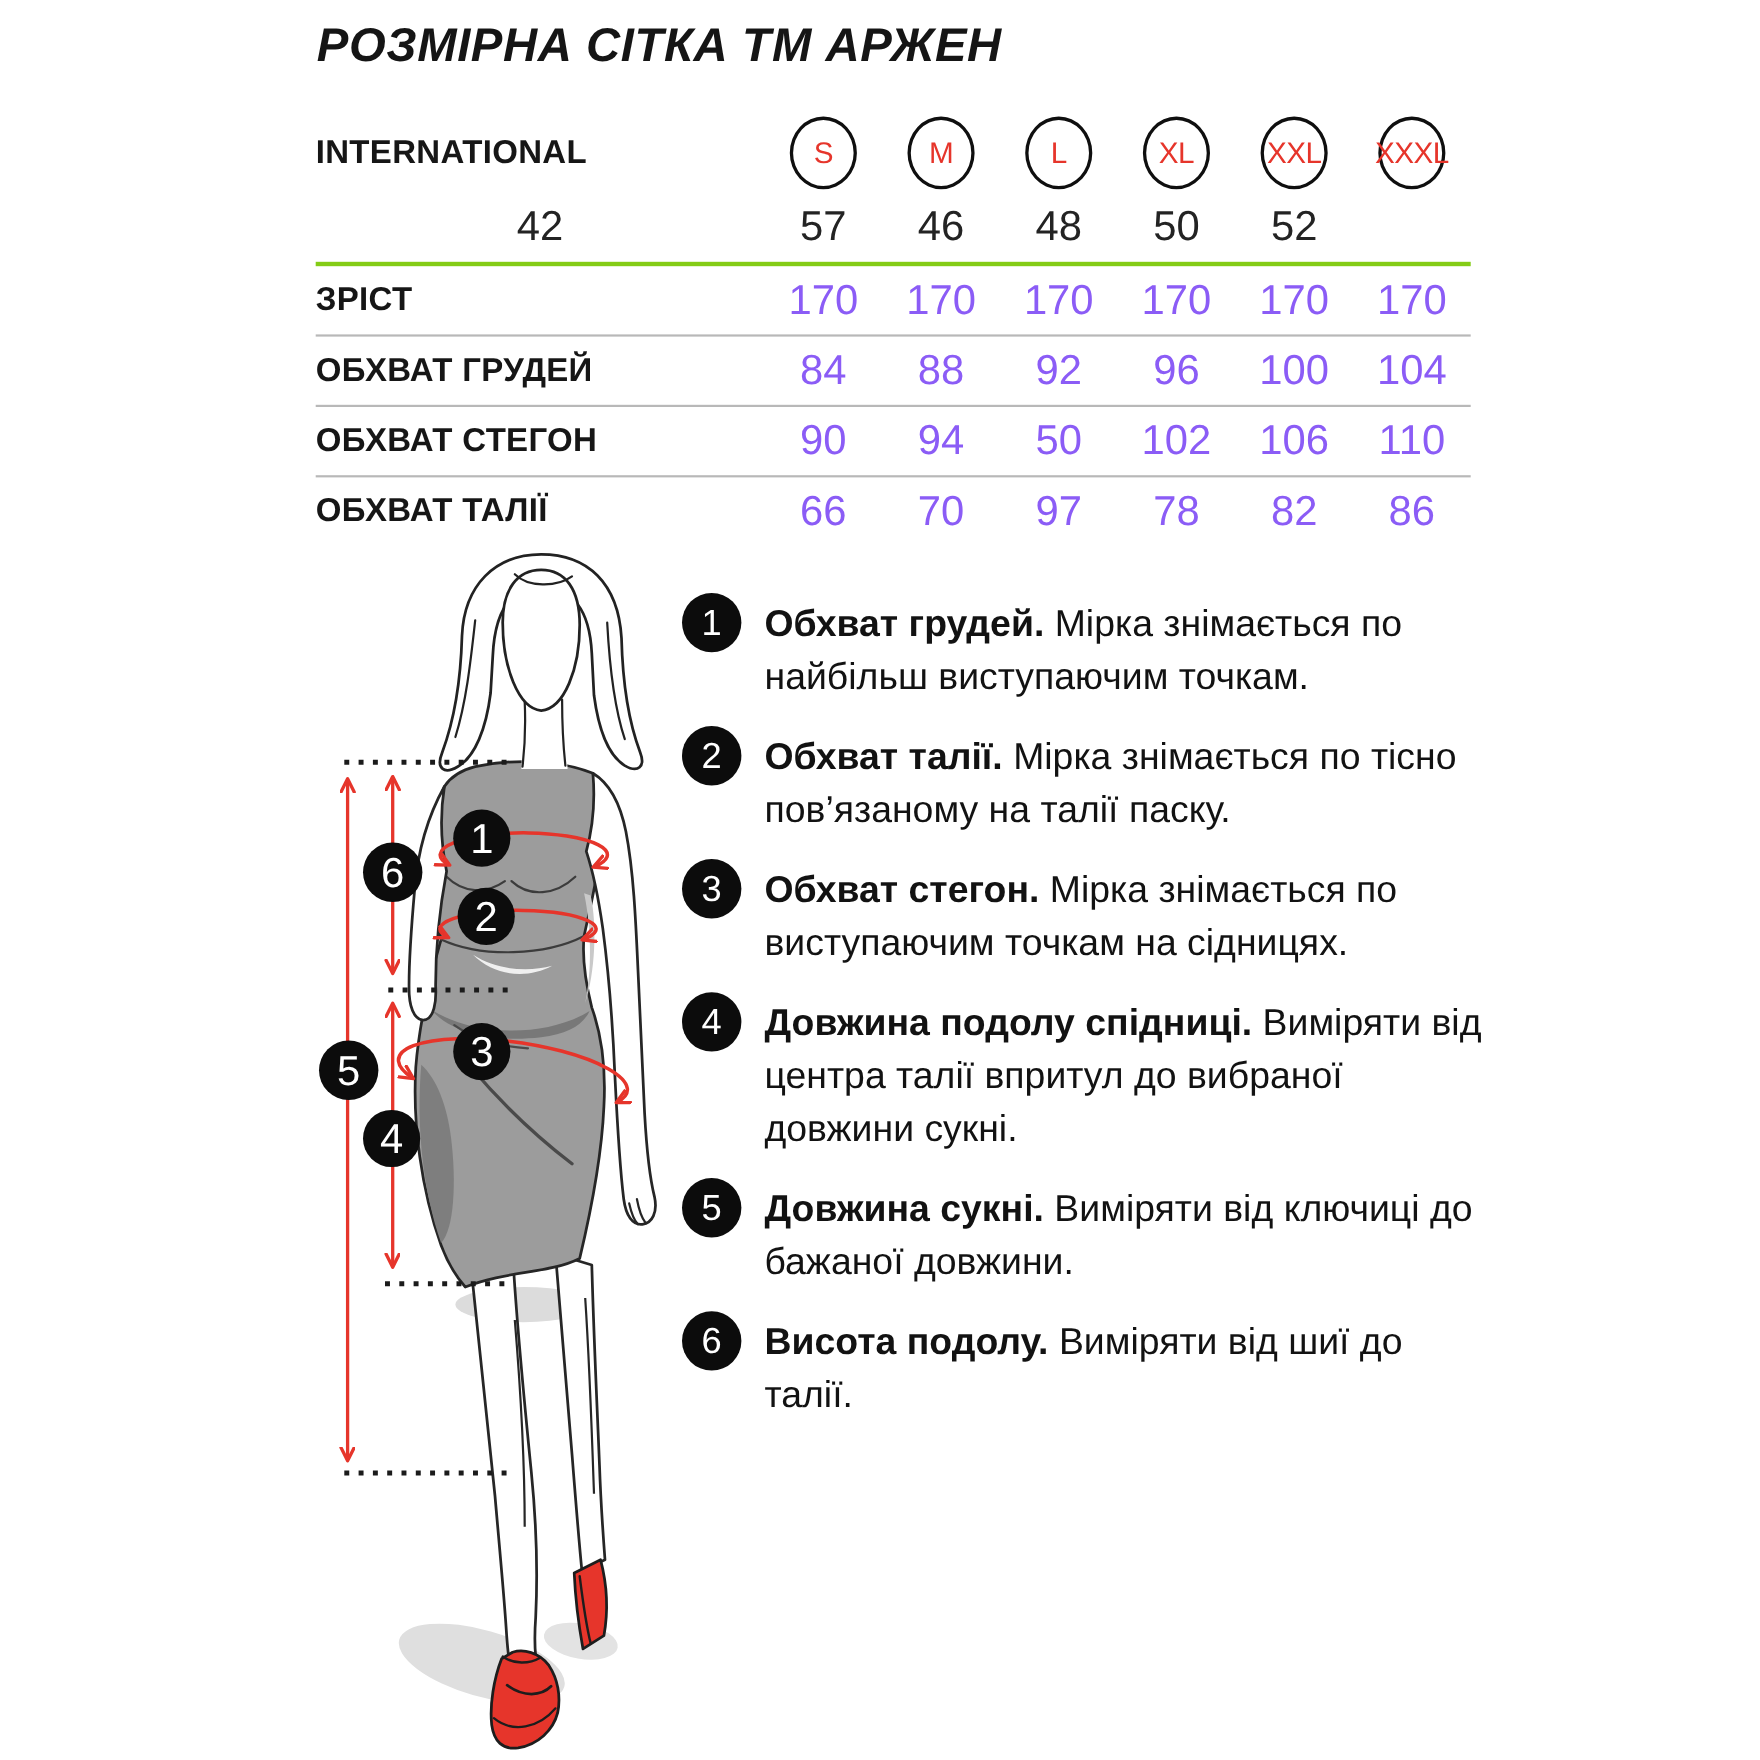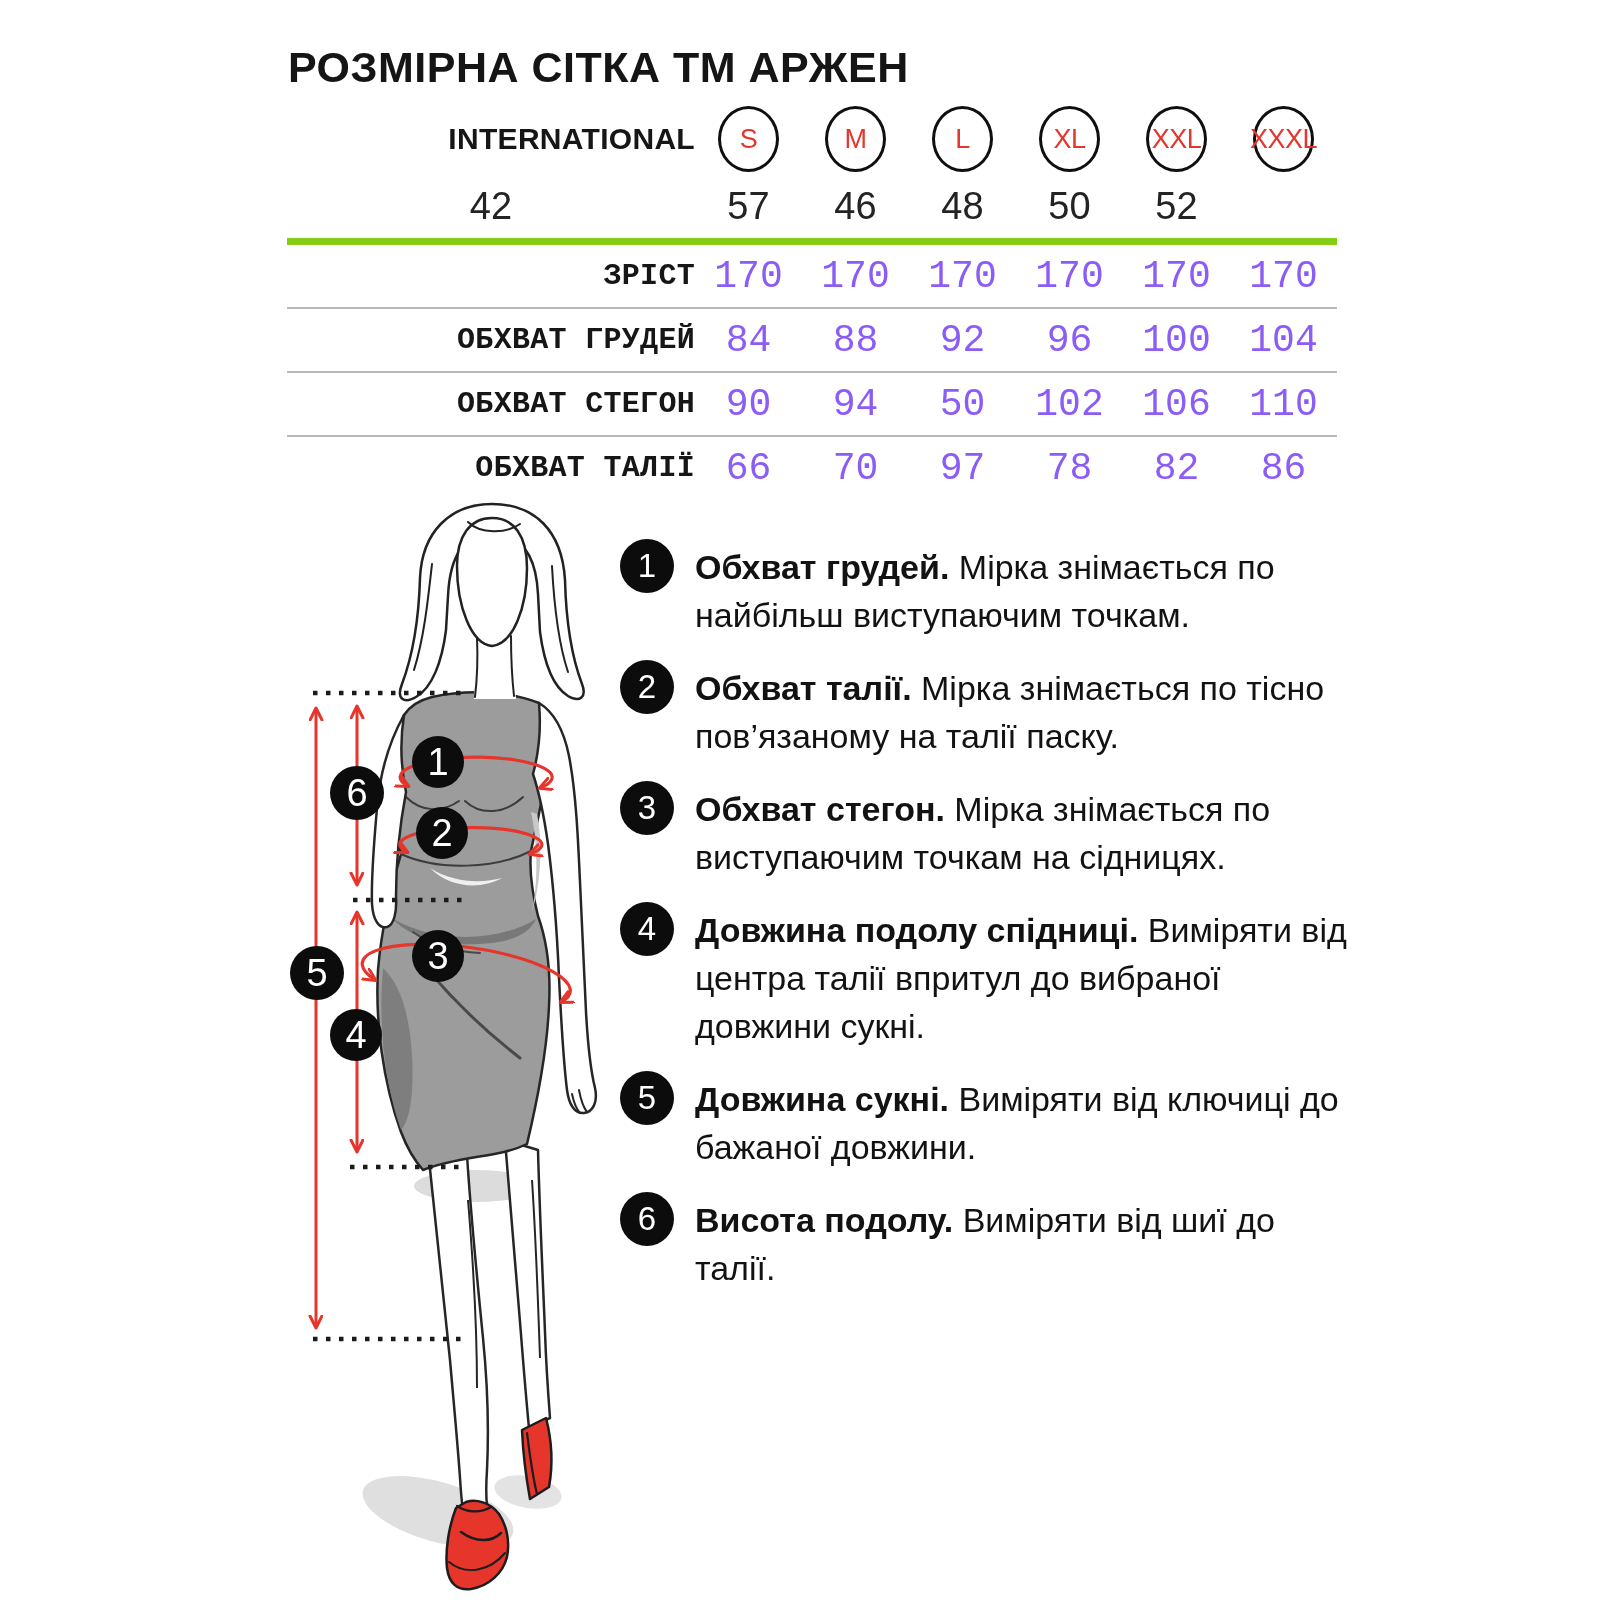--- a/index.html
+++ b/index.html
@@ -1,30 +1,30 @@
 <!DOCTYPE html>
 <html><head>
 <meta charset="utf-8">
 <style>
   html,body{margin:0;padding:0;background:#fff;}
   .canvas{position:relative;width:1600px;height:1600px;background:#ffffff;overflow:hidden;
           font-family:"Liberation Sans", sans-serif;color:#161616;}
-  .page-title{position:absolute;left:288px;top:43px;font-size:43px;font-weight:600;
-              letter-spacing:0.5px;color:#151515;}
+  .page-title{position:absolute;left:288px;top:17px;font-size:43px;font-weight:600;
+              letter-spacing:0.5px;color:#151515;font-style:italic;}
   
   .size-table{position:absolute;left:287px;top:104px;width:1050px;}
   .trow{display:grid;grid-template-columns:408px repeat(6,1fr);align-items:center;}
   .row-intl{height:70px;}
   .row-ua{height:64px;}
-  .rlabel{font-size:30px;font-weight:600;letter-spacing:0.3px;color:#161616;text-align:right;}
+  .rlabel{font-size:30px;font-weight:600;letter-spacing:0.3px;color:#161616;}
   .cell{text-align:center;font-size:38px;color:#232323;}
   .size-circle{display:inline-flex;align-items:center;justify-content:center;
                width:55px;height:60px;border:3.5px solid #0f0f0f;border-radius:50%;
                color:#e6352b;font-size:27px;line-height:1;letter-spacing:-0.5px;white-space:nowrap;}
-  .tbody{border-top:7px solid #84cc16;font-family:Liberation Mono, monospace;}
+  .tbody{border-top:4px solid #84cc16;}
   .row-meas{height:62px;}
   .row-meas + .row-meas{border-top:2px solid #b8b8b8;}
   .row-meas .cell{color:#8b5cf6;}
   
   .instructions{position:absolute;left:620px;top:543px;width:740px;}
   .ins-item{display:flex;gap:21px;margin-bottom:25px;}
   .ins-num{flex:0 0 54px;width:54px;height:54px;border-radius:50%;background:#0c0c0c;color:#fff;
            font-size:33px;display:flex;align-items:center;justify-content:center;margin-top:-4px;}
   .ins-text{font-size:34px;line-height:48px;color:#121212;width:672px;}
   .ins-term{font-weight:700;}

